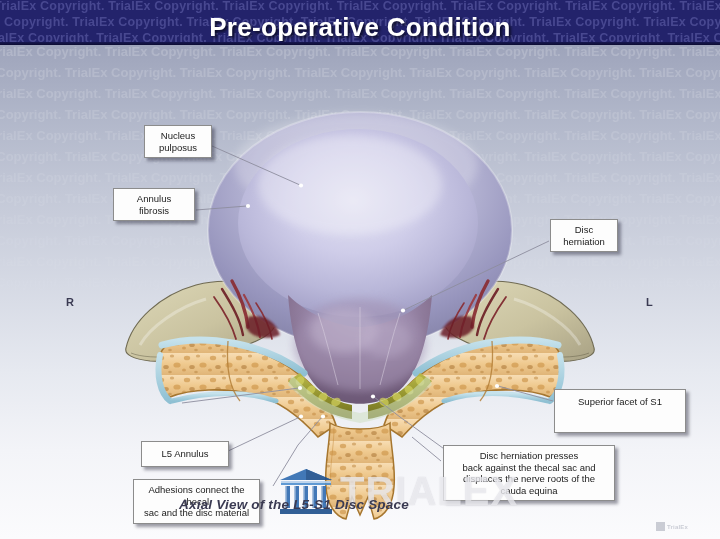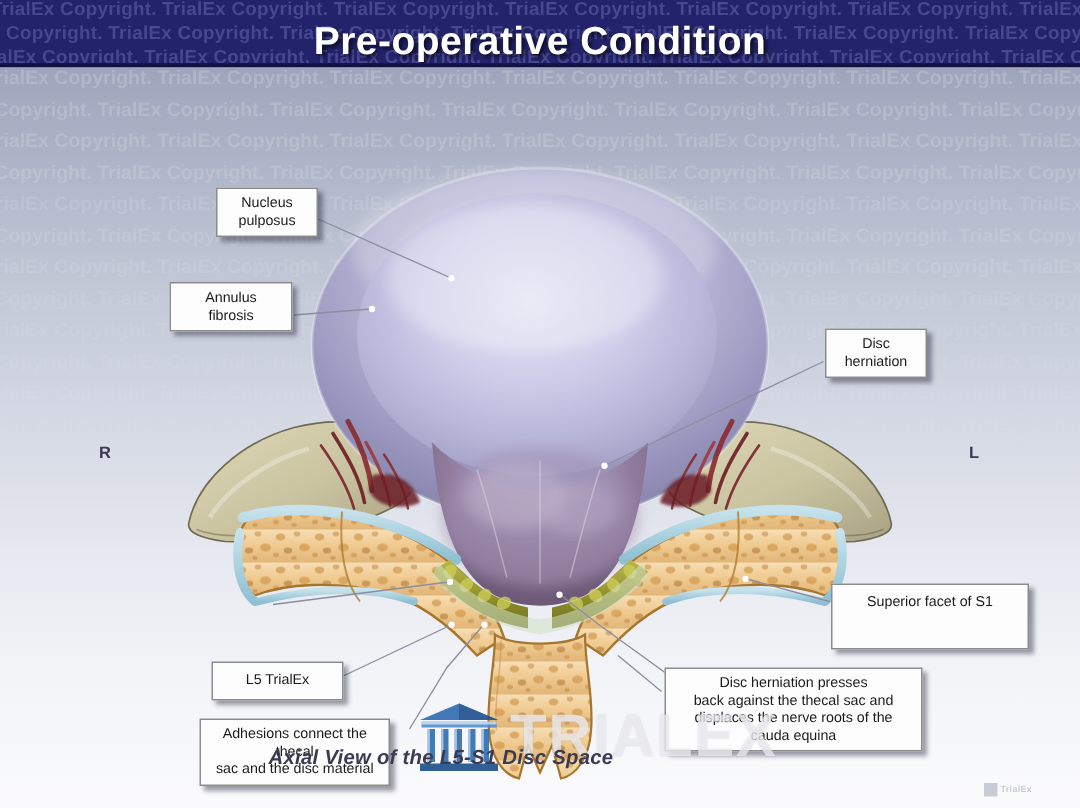--- a/index.html
+++ b/index.html
@@ -321,21 +321,21 @@
 
     <div class="lbl" style="left:144px; top:80px; width:68px;">Nucleus
 pulposus</div>
 
     <div class="lbl" style="left:550px; top:174px; width:68px;">Disc
 herniation</div>
 
     <div class="lbl" style="left:554px; top:344px; width:132px; padding-top:6px; padding-bottom:24px;">Superior facet of S1</div>
 
 
-    <div class="lbl" style="left:141px; top:396px; width:88px; padding-top:6px; padding-bottom:6px;">L5 TrialEx</div>
+    <div class="lbl" style="left:141px; top:396px; width:88px; padding-top:6px; padding-bottom:6px;">L5 Annulus</div>
 
     <div class="lbl" style="left:133px; top:434px; width:127px;">Adhesions connect the thecal
 sac and the disc material</div>
 
     <div class="lbl" style="left:443px; top:400px; width:172px;">Disc herniation presses
 back against the thecal sac and
 displaces the nerve roots of the
 cauda equina</div>
 
     <div class="orient" style="left:66px; top:251px;">R</div>

